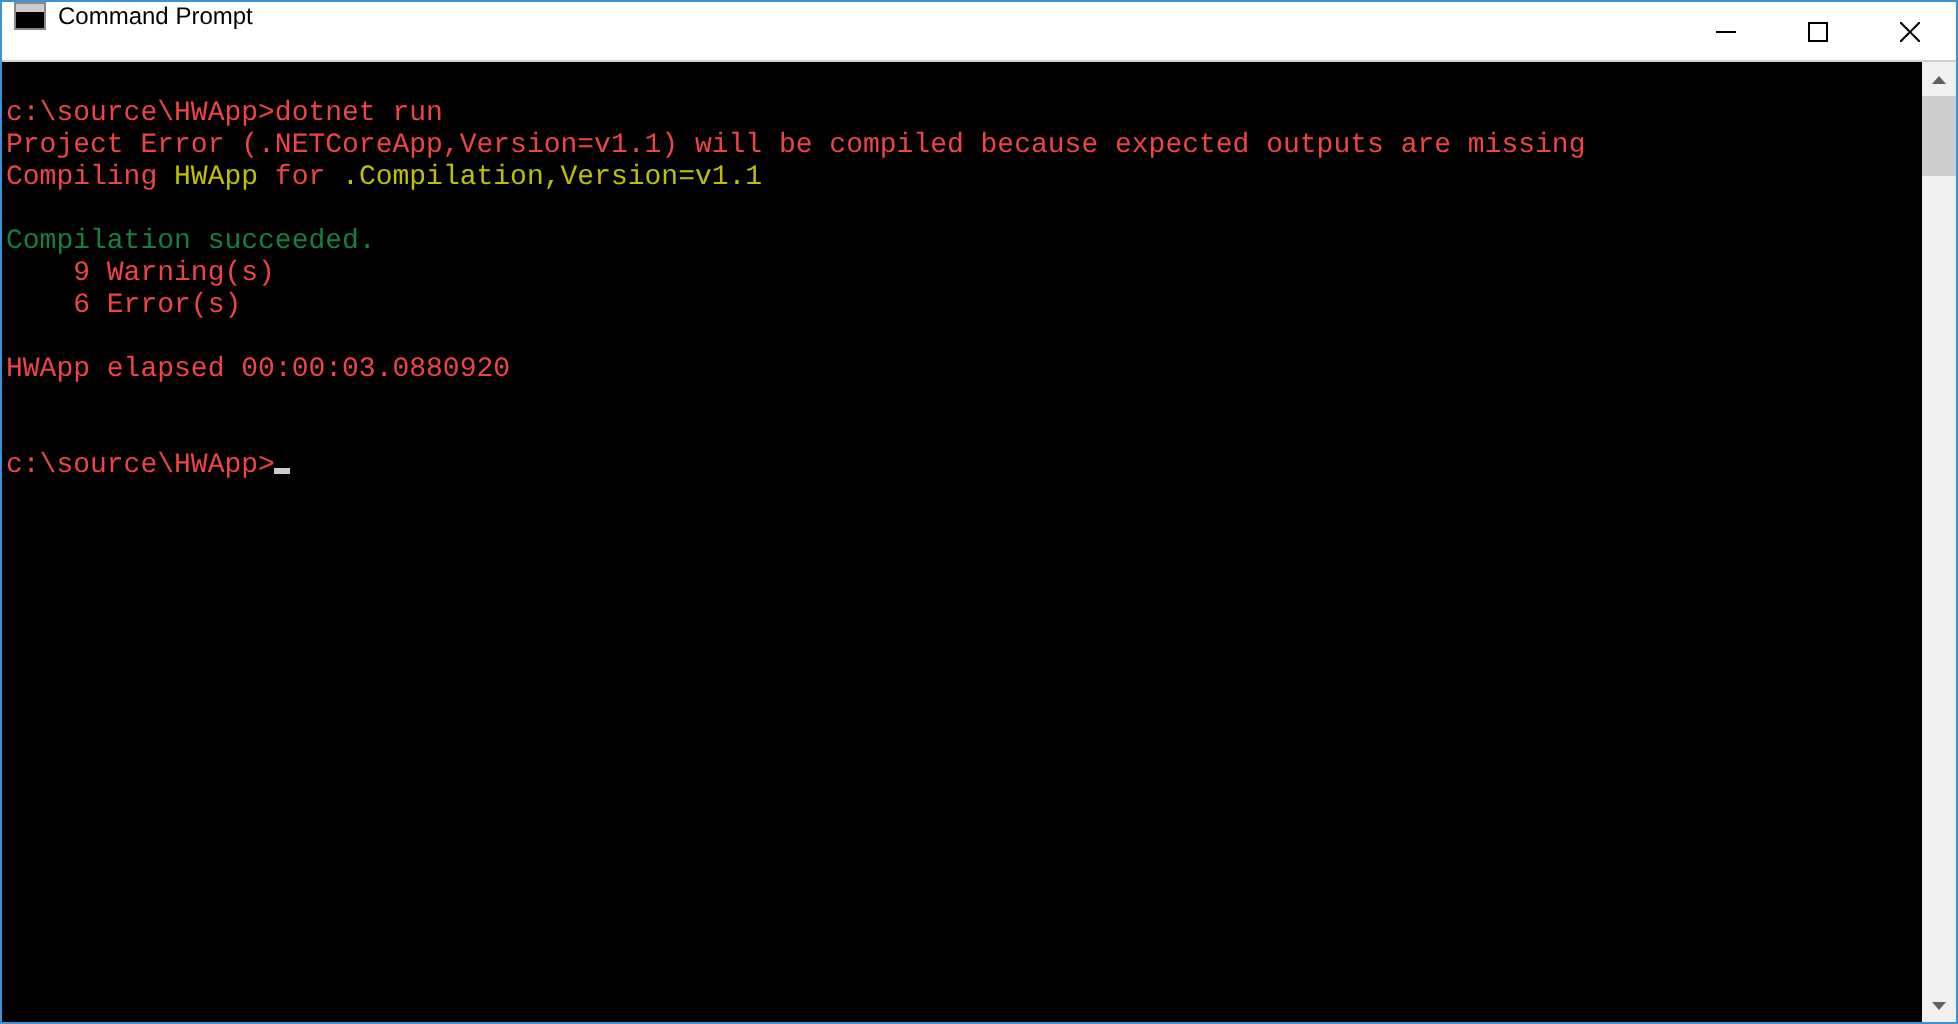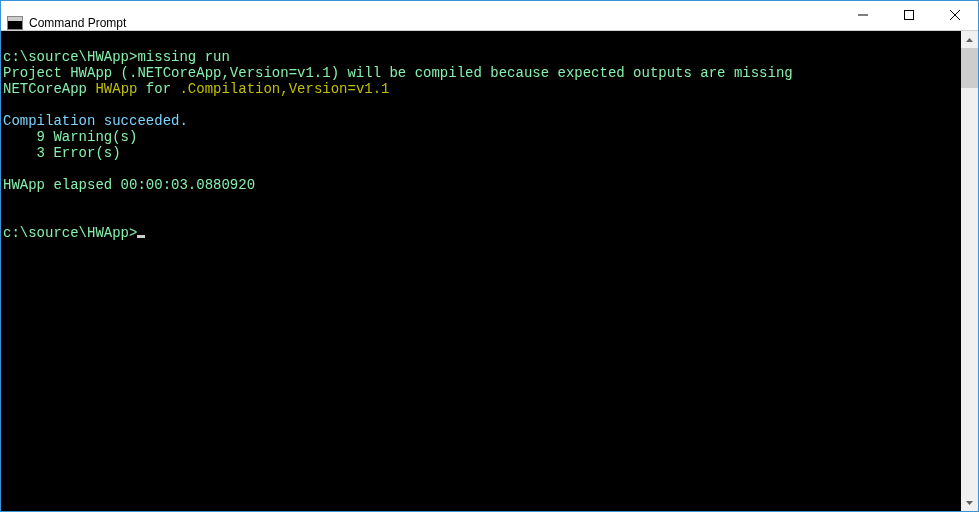--- a/index.html
+++ b/index.html
@@ -14,21 +14,21 @@
     border: 1px solid #3a93d6;
     background: #fff;
     display: flex;
     flex-direction: column;
     position: relative;
   }
   .titlebar {
     height: 30px;
     background: #fff;
     display: flex;
-    align-items: flex-end;
+    align-items: flex-start;
     padding-left: 6px;
     font-size: 12px;
     color: #000;
     border-bottom: 1px solid #d0d0d0;
     flex: 0 0 auto;
   }
   .titlebar .app-icon {
     width: 16px; height: 14px;
     background: #000;
     margin-right: 6px;
@@ -92,22 +92,22 @@
     position: relative;
   }
   .sb-thumb {
     position: absolute;
     top: 0; left: 0; right: 0;
     height: 40px;
     background: #cdcdcd;
   }
 
   .c-yellow { color: #c0c000; }
-  .c-green  { color: #7dd3fc; }
-  .c-white  { color: #86efac; }
+  .c-green  { color: #15803d; }
+  .c-white  { color: #ef4444; }
 
   .cursor {
     display: inline-block;
     width: 8px;
     height: 3px;
     background: #ccc;
     vertical-align: -1px;
   }
 </style>
 </head>
@@ -132,27 +132,27 @@
     <div class="win-btn close">
       <svg width="10" height="10">
           <line x1="0" y1="0" x2="10" y2="10"></line>
           <line x1="10" y1="0" x2="0" y2="10"></line>
         </svg>
     </div>
   </div>
 
   <div class="body-area">
     <div class="console"><span></span>
-<span class="c-white">c:\source\HWApp&gt;</span><span class="c-white">missing run</span>
-<span class="c-white">Project HWApp (.NETCoreApp,Version=v1.1) will be compiled because expected outputs are missing</span>
-<span class="c-white">NETCoreApp </span><span class="c-yellow">HWApp</span><span class="c-white"> for </span><span class="c-yellow">.Compilation,Version=v1.1</span>
+<span class="c-white">c:\source\HWApp&gt;</span><span class="c-white">dotnet run</span>
+<span class="c-white">Project Error (.NETCoreApp,Version=v1.1) will be compiled because expected outputs are missing</span>
+<span class="c-white">Compiling </span><span class="c-yellow">HWApp</span><span class="c-white"> for </span><span class="c-yellow">.Compilation,Version=v1.1</span>
 <span></span>
 <span class="c-green">Compilation succeeded.</span>
 <span class="c-white">    9 Warning(s)</span>
-<span class="c-white">    3 Error(s)</span>
+<span class="c-white">    6 Error(s)</span>
 <span></span>
 <span class="c-white">HWApp elapsed 00:00:03.0880920</span>
 <span></span>
 <span></span>
 <span class="c-white">c:\source\HWApp&gt;</span><span class="cursor"></span></div>
 
     <div class="scrollbar">
       <div class="sb-btn">
         <svg viewBox="0 0 7 4">
             <polyline points="0,4 3.5,0 7,4" fill="#606060"></polyline>

